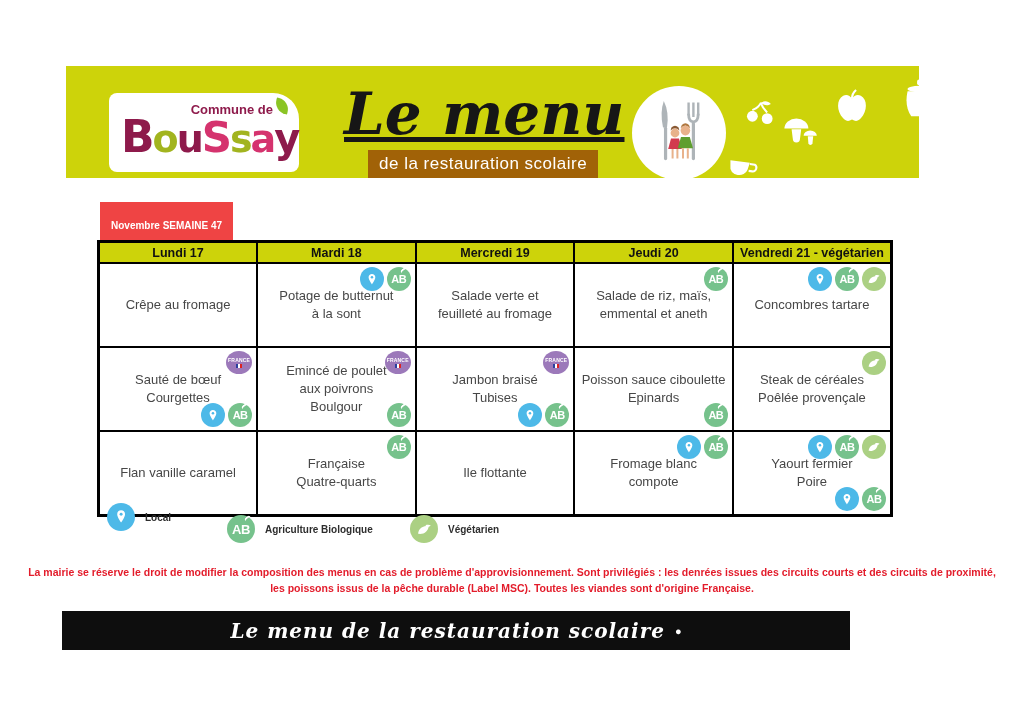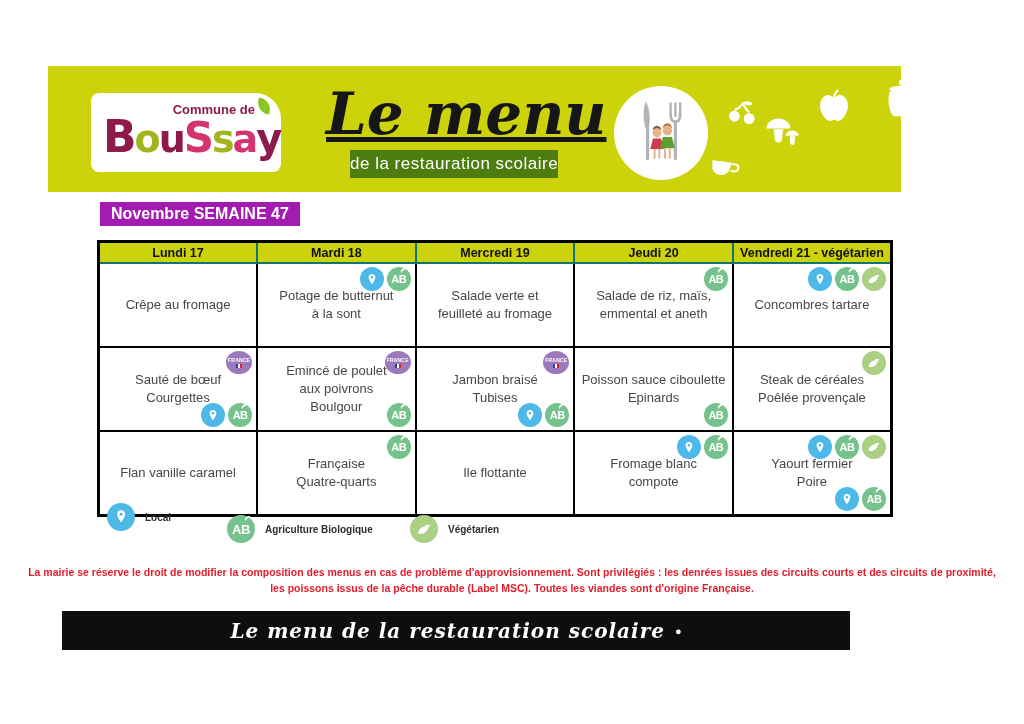--- a/index.html
+++ b/index.html
@@ -1,56 +1,56 @@
 <!DOCTYPE html>
 <html><head>
 <meta charset="utf-8">
 <style>
   html,body{margin:0;padding:0;background:#ffffff;}
   .page{position:relative;width:1024px;height:724px;background:#fff;overflow:hidden;
         font-family:"Liberation Sans",sans-serif;}
 
   
-  .banner{position:absolute;left:48px;top:66px;width:853px;height:126px;
+  .banner{position:absolute;left:66px;top:66px;width:853px;height:112px;
           background:#cdd30a;overflow:hidden;text-align:center;}
   .logo{position:absolute;left:43px;top:27px;width:190px;height:79px;background:#fff;
         border-radius:8px 26px 8px 8px;}
   .logo-top{position:absolute;right:26px;top:9px;font-size:13px;font-weight:bold;color:#8e1a4b;}
   .logo-leaf{position:absolute;right:10px;top:6px;width:14px;height:14px;background:#8bc425;
              border-radius:0 85% 0 85%;transform:rotate(15deg);}
   .logo-name{position:absolute;left:12px;top:22px;font-weight:bold;letter-spacing:-2px;
              font-family:"DejaVu Sans",sans-serif;}
   .logo-name span{font-size:38px;line-height:1;}
   .lt0{color:#8e1a4b;font-size:44px !important;}
   .lt1{color:#a2b41f;}
   .lt2{color:#8e1a4b;}
   .lt3{color:#d5336e;font-size:42px !important;}
   .lt4{color:#a2b41f;}
   .lt5{color:#d5336e;}
   .lt6{color:#8e1a4b;font-size:40px !important;}
 
   .title-script{position:absolute;left:278px;top:14px;font-family:"DejaVu Serif",serif;
                 font-style:italic;font-weight:bold;font-size:58px;color:#161616;text-decoration:underline;}
-  .subtitle-box{position:absolute;left:302px;top:84px;background:#4d7c0f;color:#fff;
-                font-size:17px;padding:4px 0;letter-spacing:.5px;}
+  .subtitle-box{position:absolute;left:302px;top:84px;background:#a16207;color:#fff;
+                font-size:17px;padding:4px 11px;letter-spacing:.5px;}
 
   .kids-circle{position:absolute;left:566px;top:20px;width:94px;height:94px;background:#fff;
                border-radius:50%;display:flex;align-items:center;justify-content:center;}
 
   .deco{position:absolute;}
   .deco svg{display:block;}
 
   
-  .week-badge{position:absolute;left:100px;top:202px;background:#a21caf;color:#fff;
-              font-weight:bold;font-size:16px;padding:3px 11px;}
+  .week-badge{position:absolute;left:100px;top:202px;background:#ef4444;color:#fff;
+              font-weight:bold;font-size:10px;padding:18px 11px;}
 
   
   table.menu{position:absolute;left:97px;top:240px;width:796px;border-collapse:collapse;
              table-layout:fixed;border:3px solid #000;}
-  table.menu th{background:#cdd30a;border:2px solid #0f766e;font-size:12.5px;font-weight:bold;
+  table.menu th{background:#cdd30a;border:2px solid #000000;font-size:12.5px;font-weight:bold;
                 color:#111;height:17px;padding:1px 2px;text-align:center;}
   table.menu td{border:2px solid #000;background:#fff;height:78px;position:relative;
                 text-align:center;vertical-align:middle;padding:2px 4px;}
   .cell-text{font-size:13px;color:#474747;line-height:1.4;white-space:pre-line;}
   .icons-tr{position:absolute;top:3px;right:4px;display:flex;gap:3px;align-items:center;}
   .icons-br{position:absolute;bottom:3px;right:4px;display:flex;gap:3px;align-items:center;}
 
   
   .ic{position:relative;display:inline-flex;align-items:center;justify-content:center;
       width:24px;height:24px;border-radius:50%;flex:0 0 auto;}

